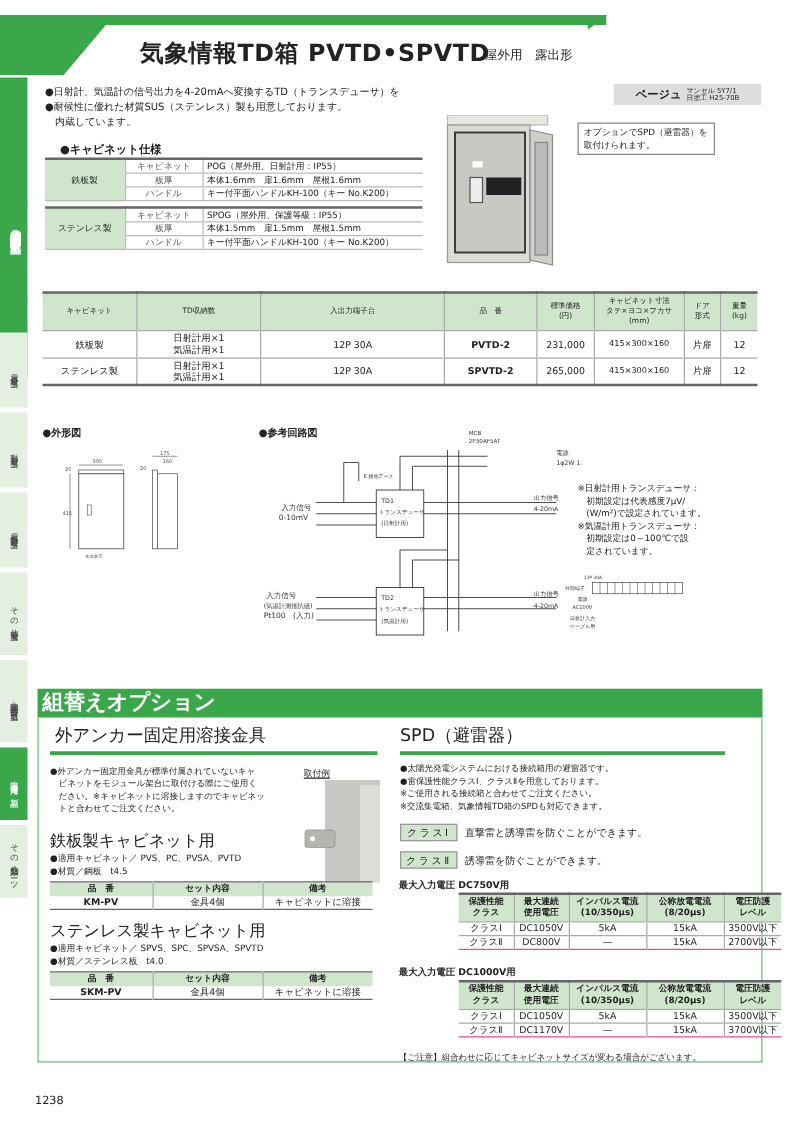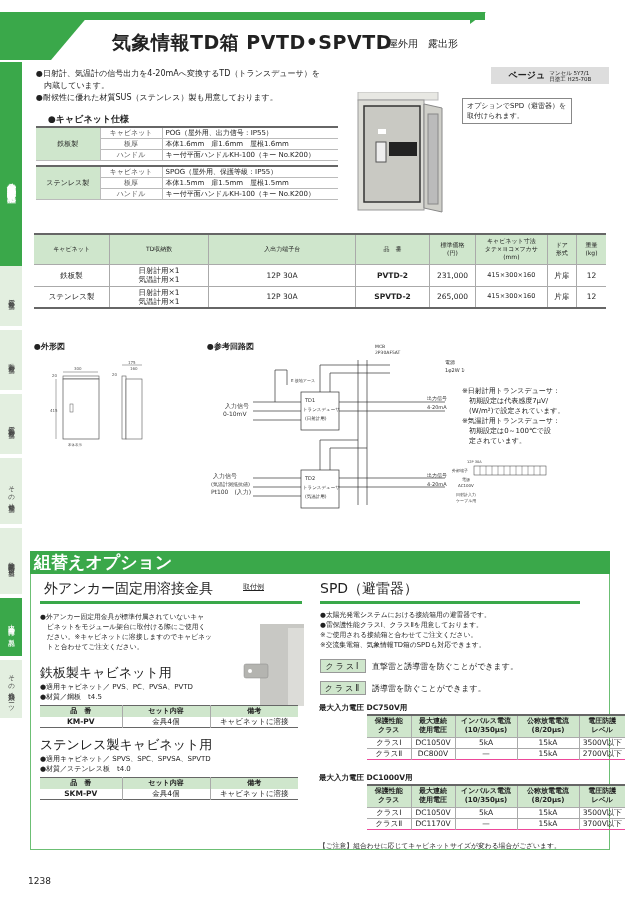--- a/index.html
+++ b/index.html
@@ -74,22 +74,22 @@
   <div class="sidetab" style="top:330px;height:60px;">動力分電盤</div>
   <div class="sidetab" style="top:394px;height:60px;">電灯動力分電盤</div>
   <div class="sidetab" style="top:458px;height:66px;">その他分電盤</div>
   <div class="sidetab" style="top:528px;height:66px;">主幹開閉器盤・引込盤</div>
   <div class="sidetab active2" style="top:598px;height:58px;">太陽光発電向け製品</div>
   <div class="sidetab" style="top:660px;height:58px;">その他盤類・パーツ</div>
 </div>
 
 <div class="abs bullets">
   <div>●日射計、気温計の信号出力を4-20mAへ変換するTD（トランスデューサ）を</div>
+  <div>●耐候性に優れた材質SUS（ステンレス）製も用意しております。</div>
   <div>　内蔵しています。</div>
-  <div>●耐候性に優れた材質SUS（ステンレス）製も用意しております。</div>
 </div>
 
 <div class="abs paint">
   <span class="big">ベージュ</span>
   <span class="small">
     <div>マンセル 5Y7/1</div>
     <div>日塗工 H25-70B</div>
   </span>
 </div>
 
@@ -106,21 +106,21 @@
   </svg>
 </div>
 <div class="abs note">オプションでSPD（避雷器）を取付けられます。</div>
 
 <div class="abs h3" style="left:34px;top:113px;margin-left:14px;">●キャビネット仕様</div>
 <table class="abs spec" style="top:126px;">
   <tbody>
       <tr>
         <td class="lab" rowspan="3">鉄板製</td>
         <td class="k">キャビネット</td>
-        <td class="v">POG（屋外用、出力信号：IP55）</td>
+        <td class="v">POG（屋外用、日射計用：IP55）</td>
       </tr>
   <tr>
         <td class="k">板厚</td>
         <td class="v">本体1.6mm　扉1.6mm　屋根1.6mm</td>
       </tr>
   <tr>
         <td class="k">ハンドル</td>
         <td class="v">キー付平面ハンドルKH-100（キー No.K200）</td>
       </tr>
 </tbody>
@@ -295,21 +295,21 @@
 <div class="abs optbox"></div>
 
 <div class="abs h2" style="left:44px;top:580px;">外アンカー固定用溶接金具</div>
 <div class="abs greenline" style="left:40px;top:601px;width:262px;"></div>
 <div class="abs small" style="left:40px;top:612px;width:190px;font-size:6.8px;">
   <div>●外アンカー固定用金具が標準付属されていないキャ</div>
   <div>　ビネットをモジュール架台に取付ける際にご使用く</div>
   <div>　ださい。※キャビネットに溶接しますのでキャビネッ</div>
   <div>　トと合わせてご注文ください。</div>
 </div>
-<div class="abs" style="left:243px;top:582px;font-size:7px;text-decoration:underline;">取付例</div>
+<div class="abs" style="left:243px;top:614px;font-size:7px;text-decoration:underline;">取付例</div>
 <svg class="abs" style="left:240px;top:624px;" width="64" height="82" viewBox="0 0 64 82">
   <polygon points="20,0 64,0 64,82 20,82" fill="#c8c8c4"></polygon>
   <rect x="48" y="4" width="16" height="78" fill="#dcdcd8"></rect>
   <rect x="4" y="40" width="24" height="14" rx="2" fill="#b4b4b0" stroke="#888" stroke-width="0.5"></rect>
   <circle cx="10" cy="47" r="2" fill="#fff"></circle>
 </svg>
 
 <div class="abs" style="left:40px;top:664px;font-size:13px;">鉄板製キャビネット用</div>
 <div class="abs small" style="left:40px;top:682px;">●適用キャビネット／ PVS、PC、PVSA、PVTD</div>
 <div class="abs small" style="left:40px;top:692px;">●材質／鋼板　t4.5</div>

